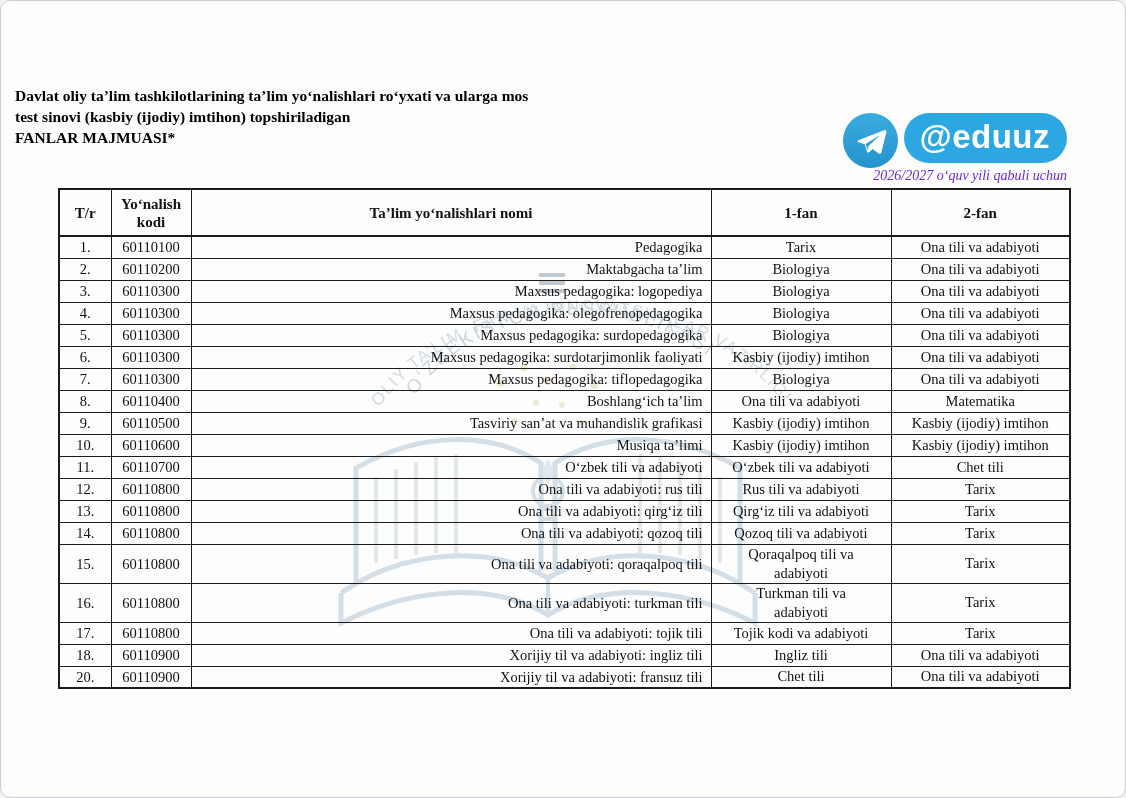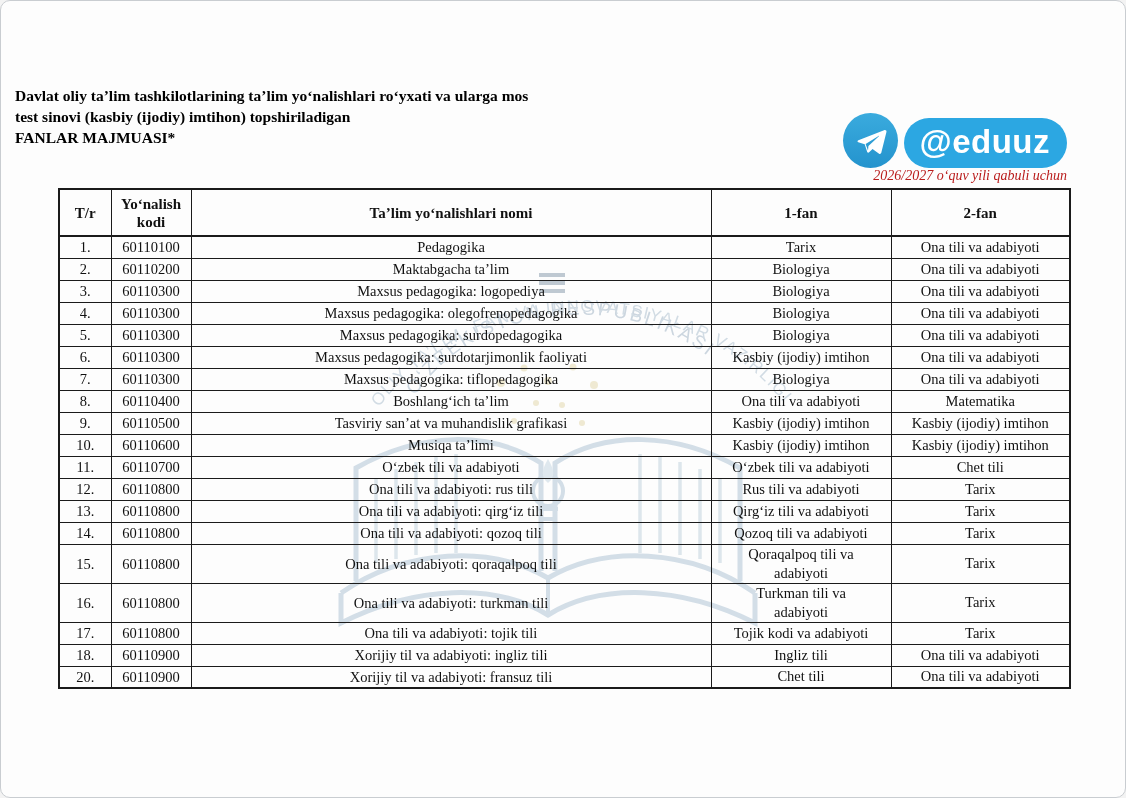--- a/index.html
+++ b/index.html
@@ -20,41 +20,41 @@
     position:absolute; left:0; right:0; top:84px;
     text-align:left; z-index:3;padding-left:14px;
   }
   .title-line {
     font-weight:bold; font-size:15.5px; line-height:21px; color:#000;
   }
 
   
   .badge {
     position:absolute; top:112px; right:58px;
-    display:flex; align-items:flex-end; gap:6px; z-index:4;
+    display:flex; align-items:flex-start; gap:6px; z-index:4;
   }
   .tg-circle {
     width:55px; height:55px; border-radius:50%;
     background:linear-gradient(180deg,#3aabde 0%,#2493cd 100%);
     display:flex; align-items:center; justify-content:center;
     flex:0 0 auto;
   }
   .handle-pill {
     height:50px; border-radius:25px;
     background:#2ca7e2;
     color:#fff; display:flex; align-items:center;
     padding:0 17px 3px 15px;
     font-family:"Liberation Sans", sans-serif;
     font-weight:bold; font-size:33px; letter-spacing:0.5px;
   }
 
   
   .admission-note {
     position:absolute; top:167px; right:58px;
-    font-style:italic; font-size:14px; color:#b91c1c; z-index:3;
+    font-style:italic; font-size:14px; color:#6d28d9; z-index:3;
   }
 
   
   .watermark {
     position:absolute; left:285px; top:262px; z-index:1;
     pointer-events:none;
   }
 
   
   table.subjects {
@@ -72,21 +72,21 @@
   table.subjects { border:2px solid #1b1b1b; }
   table.subjects thead th {
     border-bottom:2px solid #1b1b1b;
     font-weight:bold; font-size:15px; line-height:18px;
     height:47px; text-align:center; padding:2px 4px;
   }
   table.subjects td {
     font-size:14.5px; line-height:20px; height:22px;
     text-align:center; padding:0 3px; vertical-align:middle;
   }
-  table.subjects td.c2 { text-align:center; padding:0 8px; }
+  table.subjects td.c2 { text-align:right; padding:0 8px; }
   table.subjects td.c3, table.subjects td.c4 { white-space:pre-line; line-height:19px;margin-left:32px; }
 </style>
 </head>
 <body>
 
 <div class="page">
 
   <svg class="watermark" width="530" height="410" viewBox="0 0 530 410" aria-hidden="true">
 
     <g stroke="#bfc9d2" stroke-width="4">

